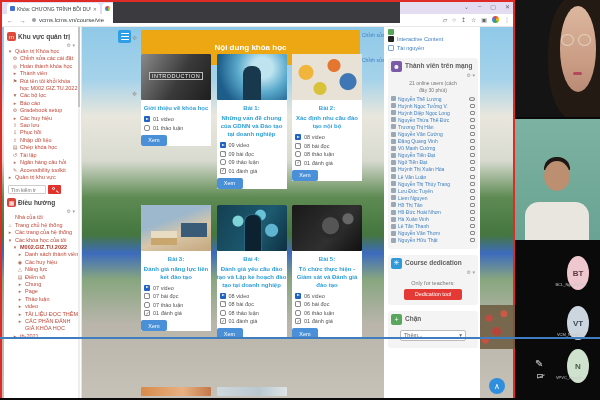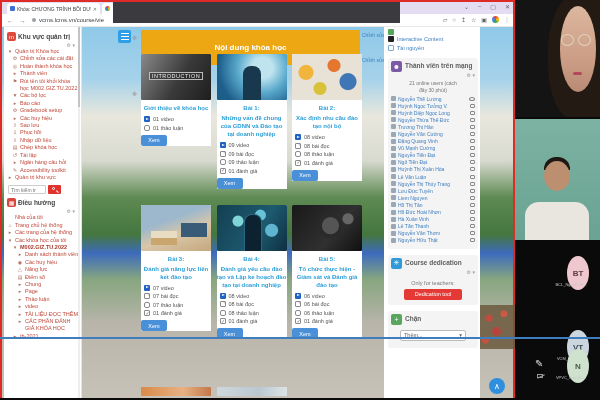--- a/index.html
+++ b/index.html
@@ -721,21 +721,21 @@
     <div class="vtile" id="tile-man">
       <div class="hair"></div>
       <div class="head"></div>
       <div class="shirt"></div>
     </div>
     <div id="avatar-tiles">
         <div class="avatar-tile" style="top: 256px;">
           <div class="av-circle" style="background: rgb(239, 199, 206); color: rgb(91, 58, 68);">BT</div>
           <div class="av-label" style="top: 26px;">BCL_Nguyễn N...</div>
         </div>
-        <div class="avatar-tile" style="top: 306px; margin-top: 24px;">
+        <div class="avatar-tile" style="top: 306px;">
           <div class="av-circle" style="background: rgb(204, 214, 223); color: rgb(62, 74, 85);">VT</div>
           <div class="av-label" style="top: 26px;">VCM_Nguyễn...</div>
         </div>
         <div class="avatar-tile" style="top: 349px;">
           <div class="av-circle" style="background: rgb(207, 226, 205); color: rgb(74, 94, 74);">N</div>
           <div class="av-label" style="top: 26px;">VPVC_Nguyễn...</div>
         </div>
       </div>
     <span id="pencil-icon">✎</span>
     <span class="cam-off"></span>

